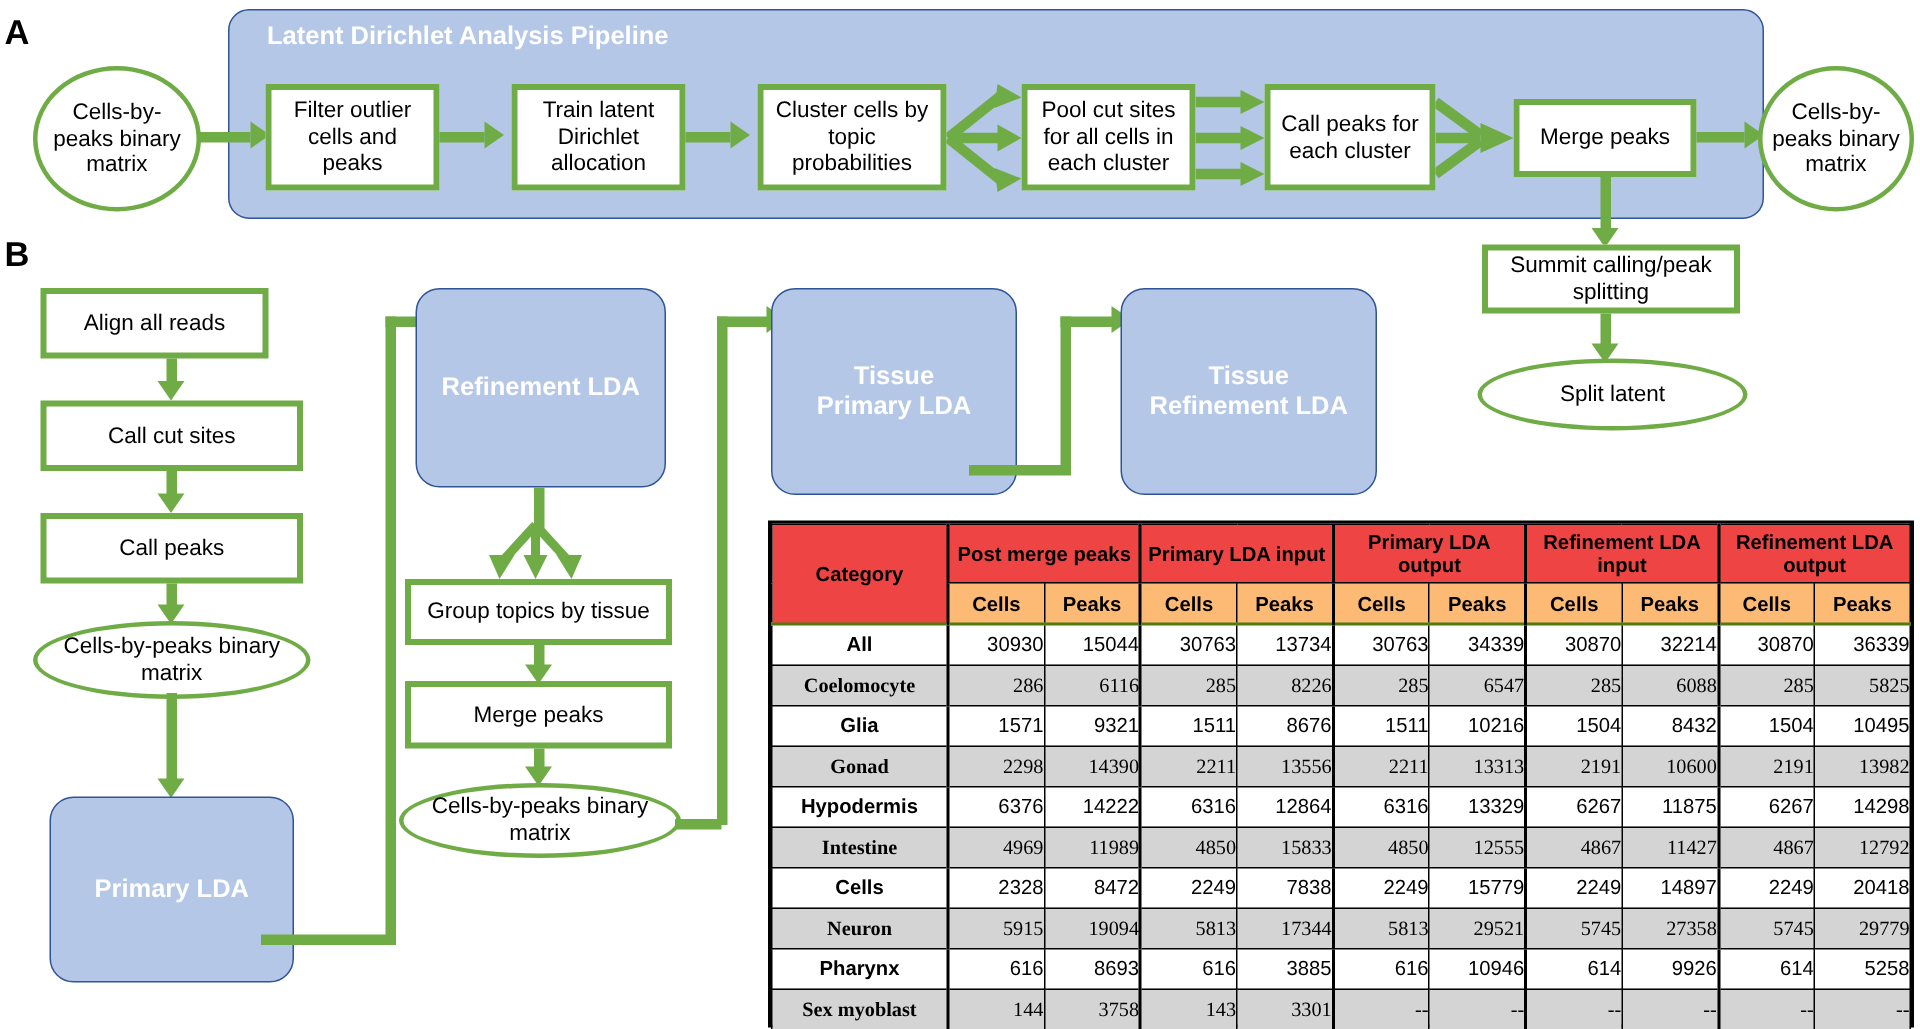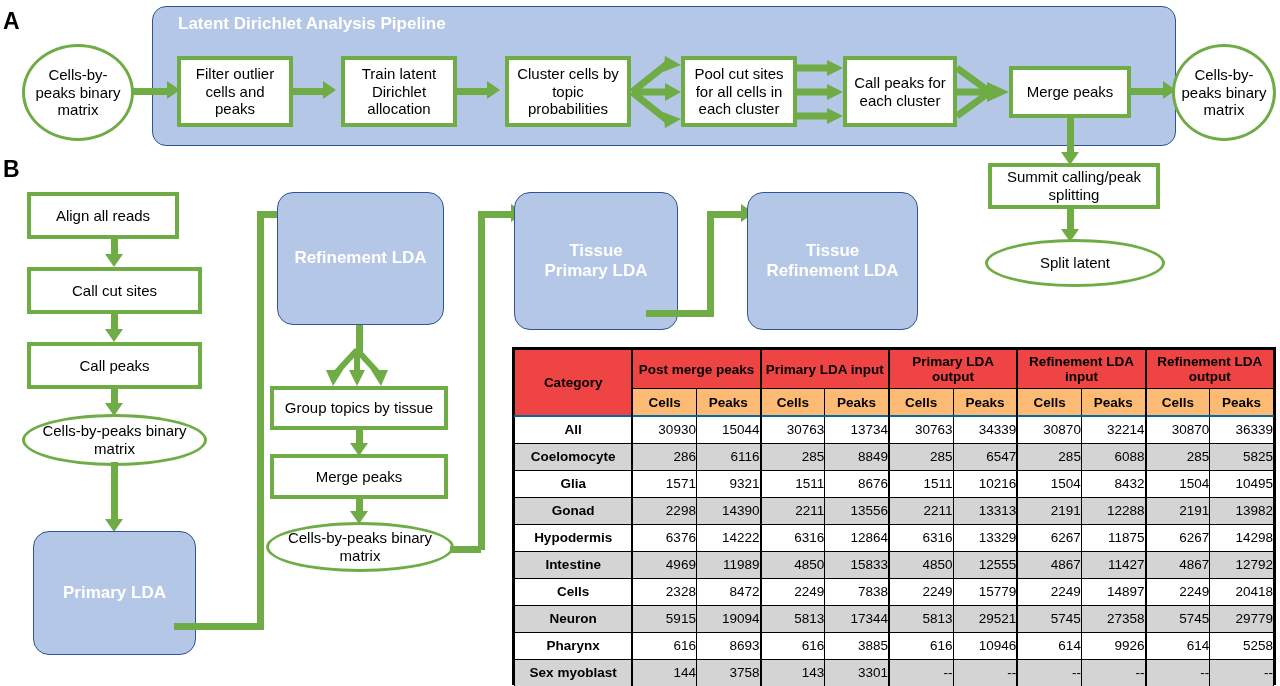--- a/index.html
+++ b/index.html
@@ -42,21 +42,21 @@
   table.stats th,table.stats td{border:1px solid #000;padding:0;}
   .tbl-wrap{border:2px solid #000;background:#fff;}
   table.stats th{font-weight:bold;text-align:center;}
   .cat-col{width:118px;}
   .num-col{width:64px;}
   .grp-head{height:38px;background:#ef4444;}
   .sub-head{height:26px;background:#fdba74;}
   .row-h{height:27px;}
   td.catcell{font-weight:bold;text-align:center;background:inherit;}
   td.numcell{text-align:right;padding-right:9px;}
-  tr.shaded{background:#d4d4d4;}
+  tr.shaded{background:#d4d4d4;font-family:Liberation Serif, serif;}
   tr.plain{background:#ffffff;}
   .thick-l{border-left:2px solid #000 !important;}
 </style>
 </head>
 <body>
 
 <div class="abs panel-letter" style="left:3px;top:10px;">A</div>
 
 <div class="abs pipeline" style="left:152px;top:6px;width:1024px;height:140px;"></div>
 <div class="abs pipeline-title" style="left:178px;top:14px;">Latent Dirichlet Analysis Pipeline</div>
@@ -213,39 +213,39 @@
           <th class="num-col sub-head">Peaks</th>
           <th class="num-col sub-head thick-l">Cells</th>
           <th class="num-col sub-head">Peaks</th>
           <th class="num-col sub-head thick-l">Cells</th>
           <th class="num-col sub-head">Peaks</th>
           <th class="num-col sub-head thick-l">Cells</th>
           <th class="num-col sub-head">Peaks</th>
           <th class="num-col sub-head thick-l">Cells</th>
           <th class="num-col sub-head">Peaks</th>
         </tr>
-        <tr class="row-h plain" style="border-top:2px solid #0369a1;">
+        <tr class="row-h plain" style="border-top:2px solid #4d7c0f;">
           <td class="catcell">All</td>
           <td class="numcell thick-l">30930</td>
           <td class="numcell">15044</td>
           <td class="numcell thick-l">30763</td>
           <td class="numcell">13734</td>
           <td class="numcell thick-l">30763</td>
           <td class="numcell">34339</td>
           <td class="numcell thick-l">30870</td>
           <td class="numcell">32214</td>
           <td class="numcell thick-l">30870</td>
           <td class="numcell">36339</td>
         </tr>
         <tr class="row-h shaded">
           <td class="catcell">Coelomocyte</td>
           <td class="numcell thick-l">286</td>
           <td class="numcell">6116</td>
           <td class="numcell thick-l">285</td>
-          <td class="numcell">8849</td>
+          <td class="numcell">8226</td>
           <td class="numcell thick-l">285</td>
           <td class="numcell">6547</td>
           <td class="numcell thick-l">285</td>
           <td class="numcell">6088</td>
           <td class="numcell thick-l">285</td>
           <td class="numcell">5825</td>
         </tr>
         <tr class="row-h plain">
           <td class="catcell">Glia</td>
           <td class="numcell thick-l">1571</td>
@@ -261,21 +261,21 @@
         </tr>
         <tr class="row-h shaded">
           <td class="catcell">Gonad</td>
           <td class="numcell thick-l">2298</td>
           <td class="numcell">14390</td>
           <td class="numcell thick-l">2211</td>
           <td class="numcell">13556</td>
           <td class="numcell thick-l">2211</td>
           <td class="numcell">13313</td>
           <td class="numcell thick-l">2191</td>
-          <td class="numcell">12288</td>
+          <td class="numcell">10600</td>
           <td class="numcell thick-l">2191</td>
           <td class="numcell">13982</td>
         </tr>
         <tr class="row-h plain">
           <td class="catcell">Hypodermis</td>
           <td class="numcell thick-l">6376</td>
           <td class="numcell">14222</td>
           <td class="numcell thick-l">6316</td>
           <td class="numcell">12864</td>
           <td class="numcell thick-l">6316</td>

